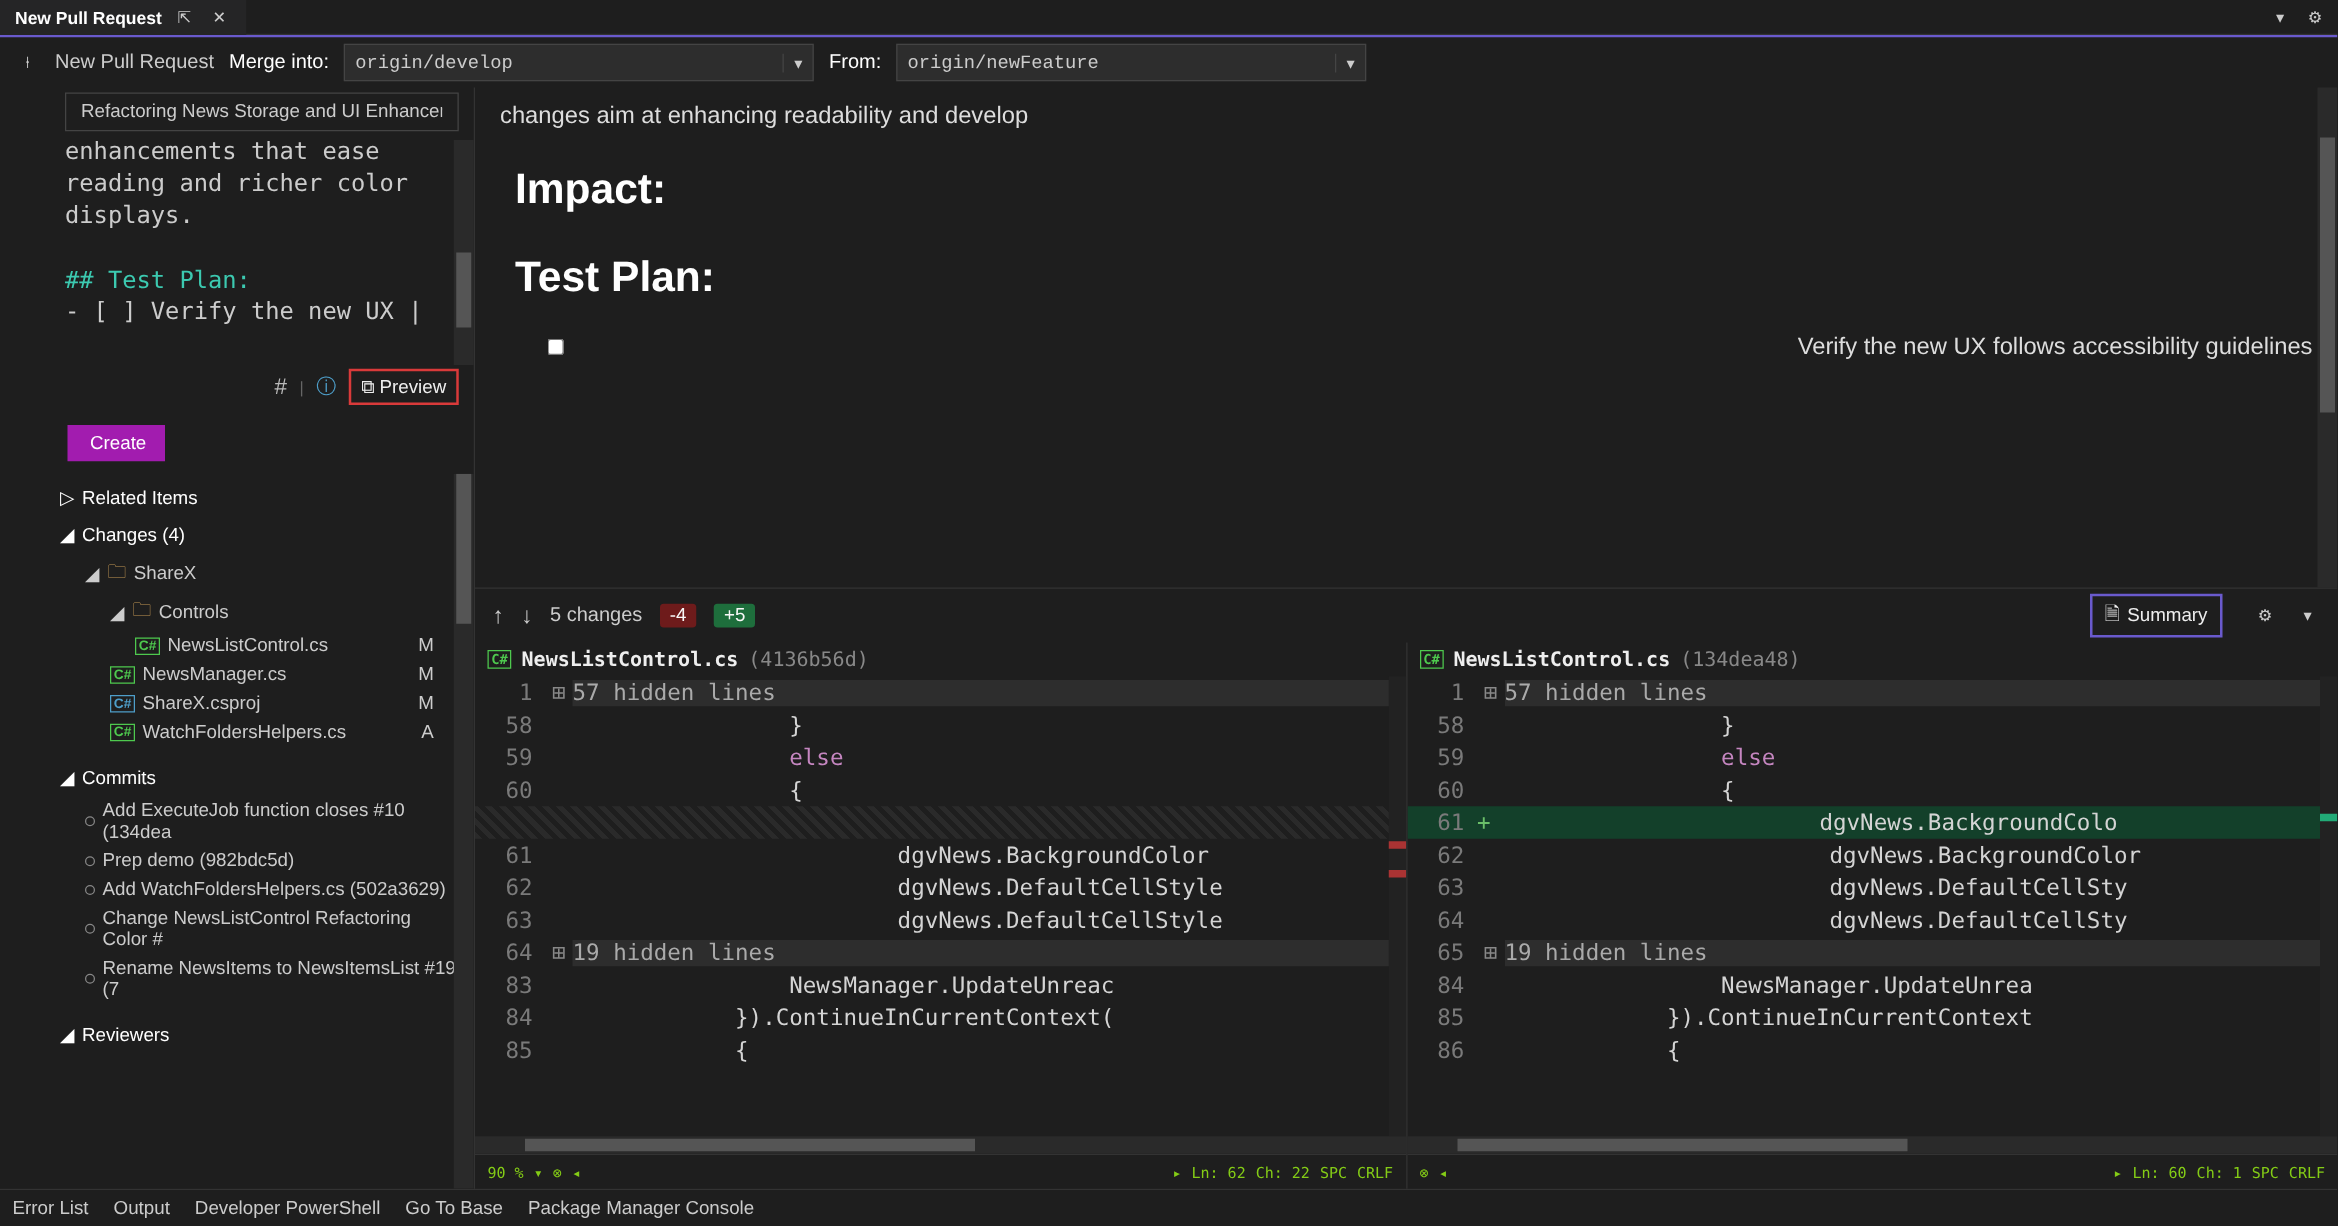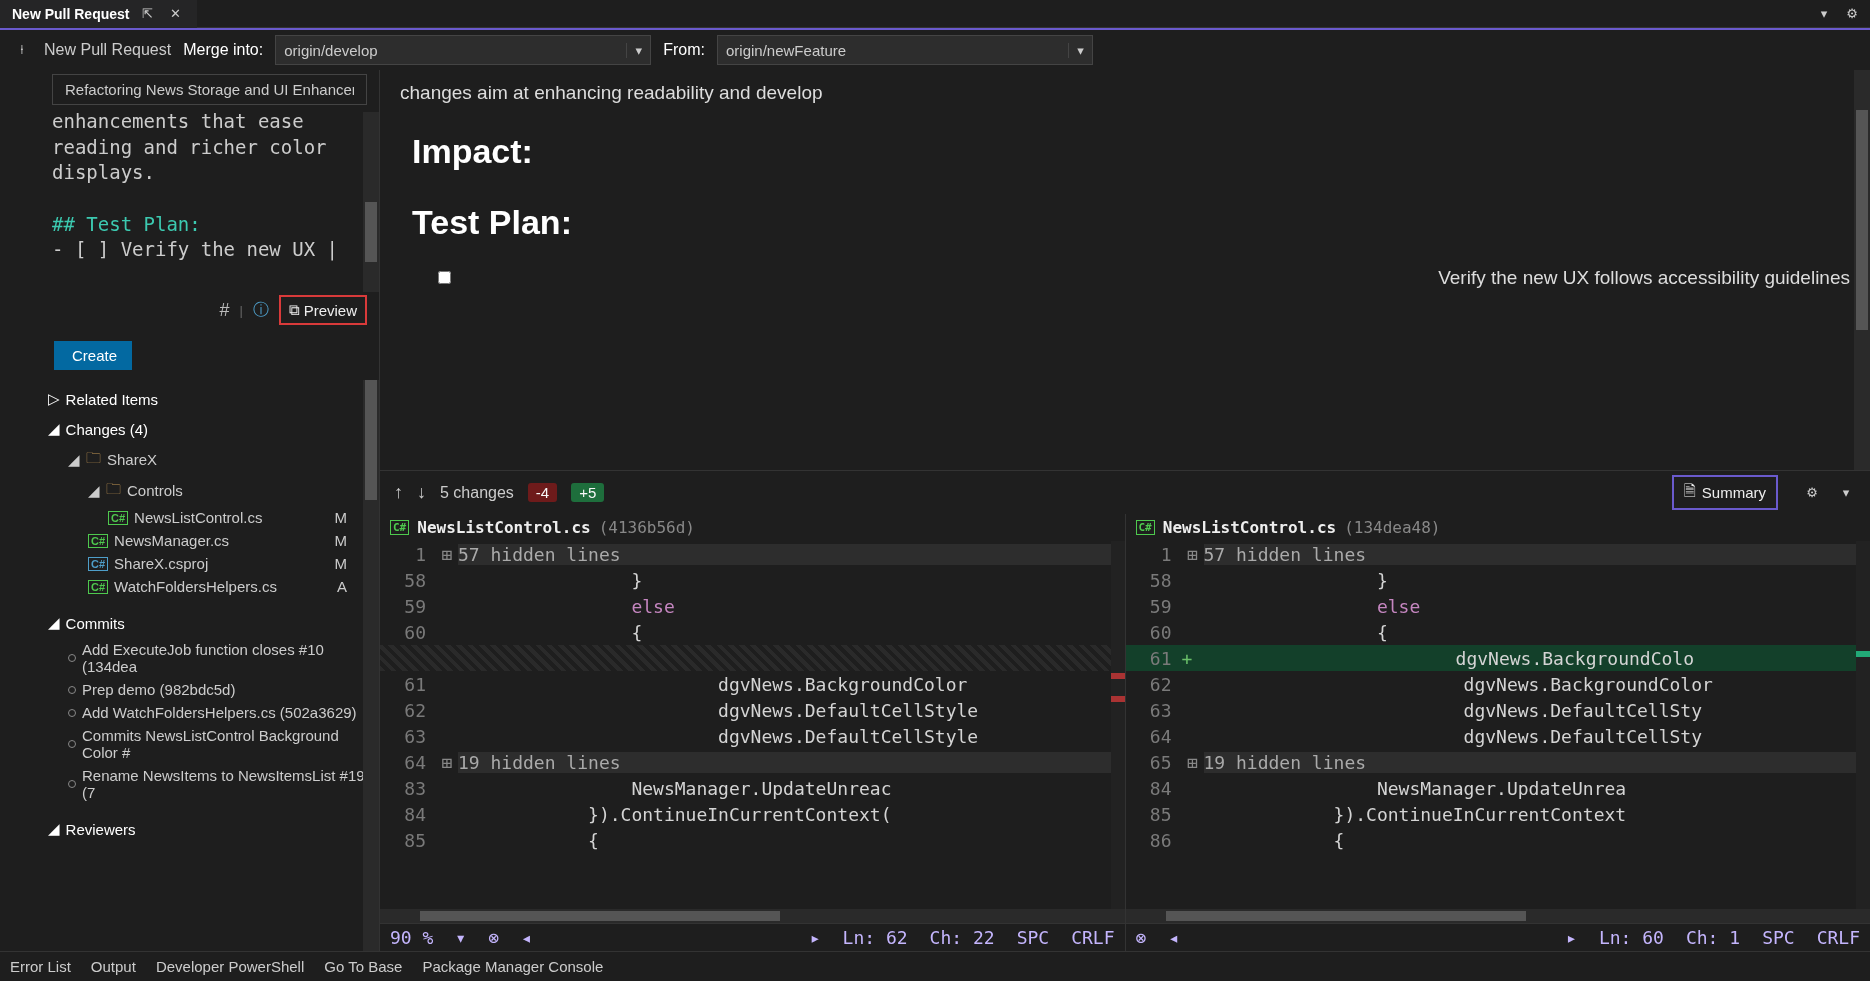--- a/index.html
+++ b/index.html
@@ -7,33 +7,33 @@
   .tab-bar { height:28px; display:flex; align-items:center; background:#1e1e1e; border-bottom:1px solid #333; }
   .tab { background:#252526; padding:4px 12px; display:flex; align-items:center; gap:8px; height:28px; }
   .tab-title { font-weight:600; color:#fff; font-size:14px; }
   .tab-actions { margin-left:auto; display:flex; align-items:center; gap:8px; padding-right:8px; }
   .icon-btn { width:20px; height:20px; display:flex; align-items:center; justify-content:center; cursor:pointer; color:#ccc; }
   .purple-line { height:2px; background:#6a5acd; }
   .toolbar { height:40px; display:flex; align-items:center; gap:12px; padding:0 12px; background:#1e1e1e; }
   .toolbar .label { font-size:16px; }
   .toolbar .label.bold { font-weight:400; color:#fff; }
   .dropdown { display:flex; align-items:center; background:#2d2d2d; border:1px solid #444; height:30px; }
-  .dropdown input { background:transparent; border:none; color:#ccc; padding:0 8px; font-size:15px; outline:none; }
+  .dropdown input { background:transparent; border:none; color:#ccc; padding:0 8px; font-size:15px; outline:none;font-family:Liberation Mono, monospace; }
   .dropdown .caret { width:24px; text-align:center; border-left:1px solid #444; color:#ccc; cursor:pointer; }
   .main { display:flex; height:calc(981px - 28px - 2px - 40px - 30px); }
   .left-panel { width:380px; display:flex; flex-direction:column; border-right:1px solid #333; position:relative;padding-left:40px; }
   .title-input-wrap { padding:6px 12px; border:1px solid #444; margin:4px 12px; }
   .title-input { background:transparent; border:none; color:#ccc; font-size:15px; width:100%; outline:none; }
   .desc-area { font-family:Consolas,monospace; font-size:19px; line-height:1.35; padding:0 12px; color:#ccc; height:180px; overflow:hidden; white-space:pre-wrap; }
   .desc-area .hash { color:#3cc9b0; }
   .desc-scroll { position:absolute; right:0; top:42px; width:16px; height:180px; background:#2a2a2a; }
   .desc-scroll .thumb { position:absolute; left:2px; right:2px; top:90px; height:60px; background:#555; }
   .desc-footer { display:flex; align-items:center; justify-content:flex-end; gap:10px; padding:6px 12px; }
   .preview-btn { display:flex; align-items:center; gap:4px; border:2px solid #d93a3a; padding:4px 8px; color:#eee; font-size:15px; }
-  .create-btn { margin:10px 14px; background:#0369a1; border:none; color:#fff; padding:6px 18px; font-size:15px; width:78px; text-align:center; }
+  .create-btn { margin:10px 14px; background:#a21caf; border:none; color:#fff; padding:6px 18px; font-size:15px; width:78px; text-align:center; }
   .tree { flex:1; overflow:auto; font-size:15px; padding:4px 0; position:relative; }
   .tree-row { display:flex; align-items:center; padding:3px 12px; gap:6px; }
   .tree-row .exp { width:12px; color:#ccc; }
   .tree-row .status { margin-left:auto; padding-right:20px; }
   .indent1{padding-left:28px;} .indent2{padding-left:48px;} .indent3{padding-left:68px;}
   .folder-icon{color:#c09553;}
   .cs-icon{color:#4ec94e; font-size:11px; font-weight:bold; border:1px solid #4ec94e; padding:0 2px;}
   .csproj-icon{color:#4e9ec9; font-size:11px; font-weight:bold; border:1px solid #4e9ec9; padding:0 2px;}
   .commit-dot{width:8px;height:8px;border:1px solid #888;border-radius:50%;flex-shrink:0;}
   .section-hdr { display:flex; align-items:center; gap:6px; padding:6px 8px; font-size:15px; color:#fff; }
@@ -57,21 +57,21 @@
   .ln { width:56px; text-align:right; padding-right:10px; color:#7a7a7a; }
   .fold { width:22px; text-align:center; color:#888; }
   .txt { white-space:pre; flex:1; overflow:hidden; color:#d4d4d4; }
   .hidden-ln { background:#2d2d2d; color:#aaa; }
   .kw { color:#c586c0; }
   .added { background:#13402a; }
   .plus-mark { color:#6abf69; width:14px; }
   .hatched { background:repeating-linear-gradient(45deg,#2a2a2a,#2a2a2a 4px,#1e1e1e 4px,#1e1e1e 8px); height:26px; }
   .minimap { position:absolute; right:0; top:0; width:14px; height:100%; background:#222; }
   .mm-mark { position:absolute; left:0; right:0; height:6px; }
-  .status-line { display:flex; align-items:center; gap:22px; padding:2px 10px; border-top:1px solid #333; font-size:18px; color:#c4b5fd; height:28px; }
+  .status-line { display:flex; align-items:center; gap:8px; padding:2px 10px; border-top:1px solid #333; font-size:12px; color:#84cc16; height:28px; }
   .status-line .grow{flex:1;}
   .bottom-bar { height:30px; display:flex; align-items:center; gap:20px; padding:0 10px; background:#1e1e1e; border-top:1px solid #333; font-size:15px; }
   .tree-scroll{position:absolute;right:0;top:0;width:16px;height:100%;background:#2a2a2a;}
   .tree-scroll .thumb{position:absolute;left:2px;right:2px;top:0;height:120px;background:#555;}
   .right-scroll{position:absolute;right:0;top:0;width:16px;height:400px;background:#2a2a2a;}
   .right-scroll .thumb{position:absolute;left:2px;right:2px;top:40px;height:220px;background:#555;}
   .hscroll{height:14px;background:#2a2a2a;position:relative;}
   .hscroll .thumb{position:absolute;top:2px;bottom:2px;left:40px;width:360px;background:#555;}
 </style>
 </head>
@@ -182,21 +182,21 @@
       <div class="tree-row indent1">
           <span class="commit-dot"></span>
           <span>Prep demo  (982bdc5d)</span>
         </div>
       <div class="tree-row indent1">
           <span class="commit-dot"></span>
           <span>Add WatchFoldersHelpers.cs  (502a3629)</span>
         </div>
       <div class="tree-row indent1">
           <span class="commit-dot"></span>
-          <span>Commits NewsListControl Background Color #</span>
+          <span>Change NewsListControl Refactoring Color #</span>
         </div>
       <div class="tree-row indent1">
           <span class="commit-dot"></span>
           <span>Rename NewsItems to NewsItemsList #19  (7</span>
         </div>
 
       <div class="section-hdr" style="margin-top:10px">
           <span class="exp">◢</span>
           <span>Reviewers</span>
         </div>

